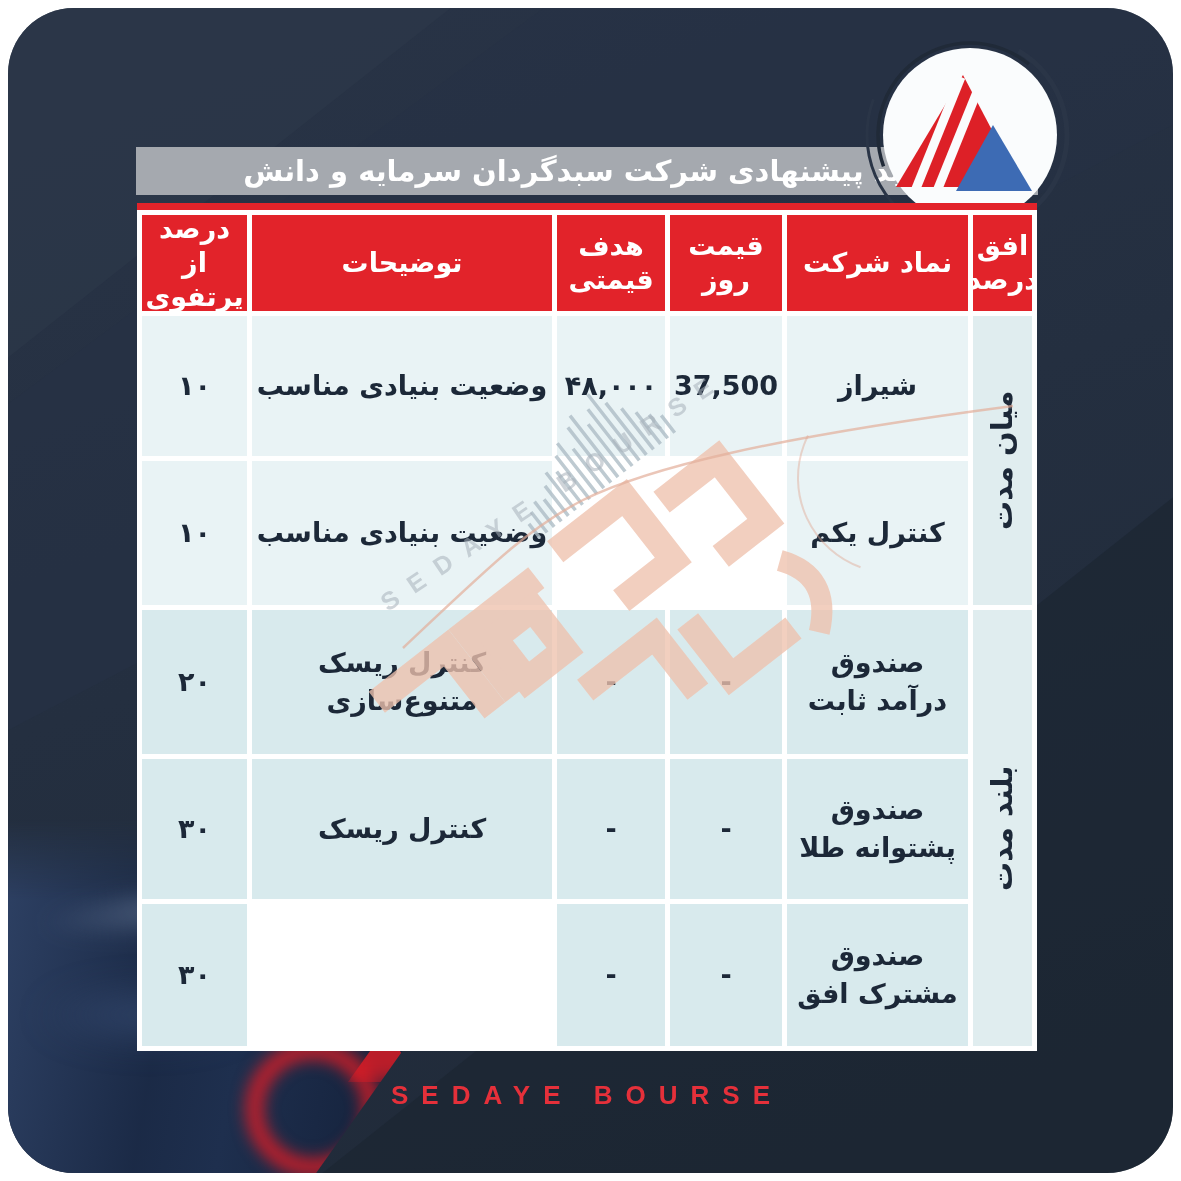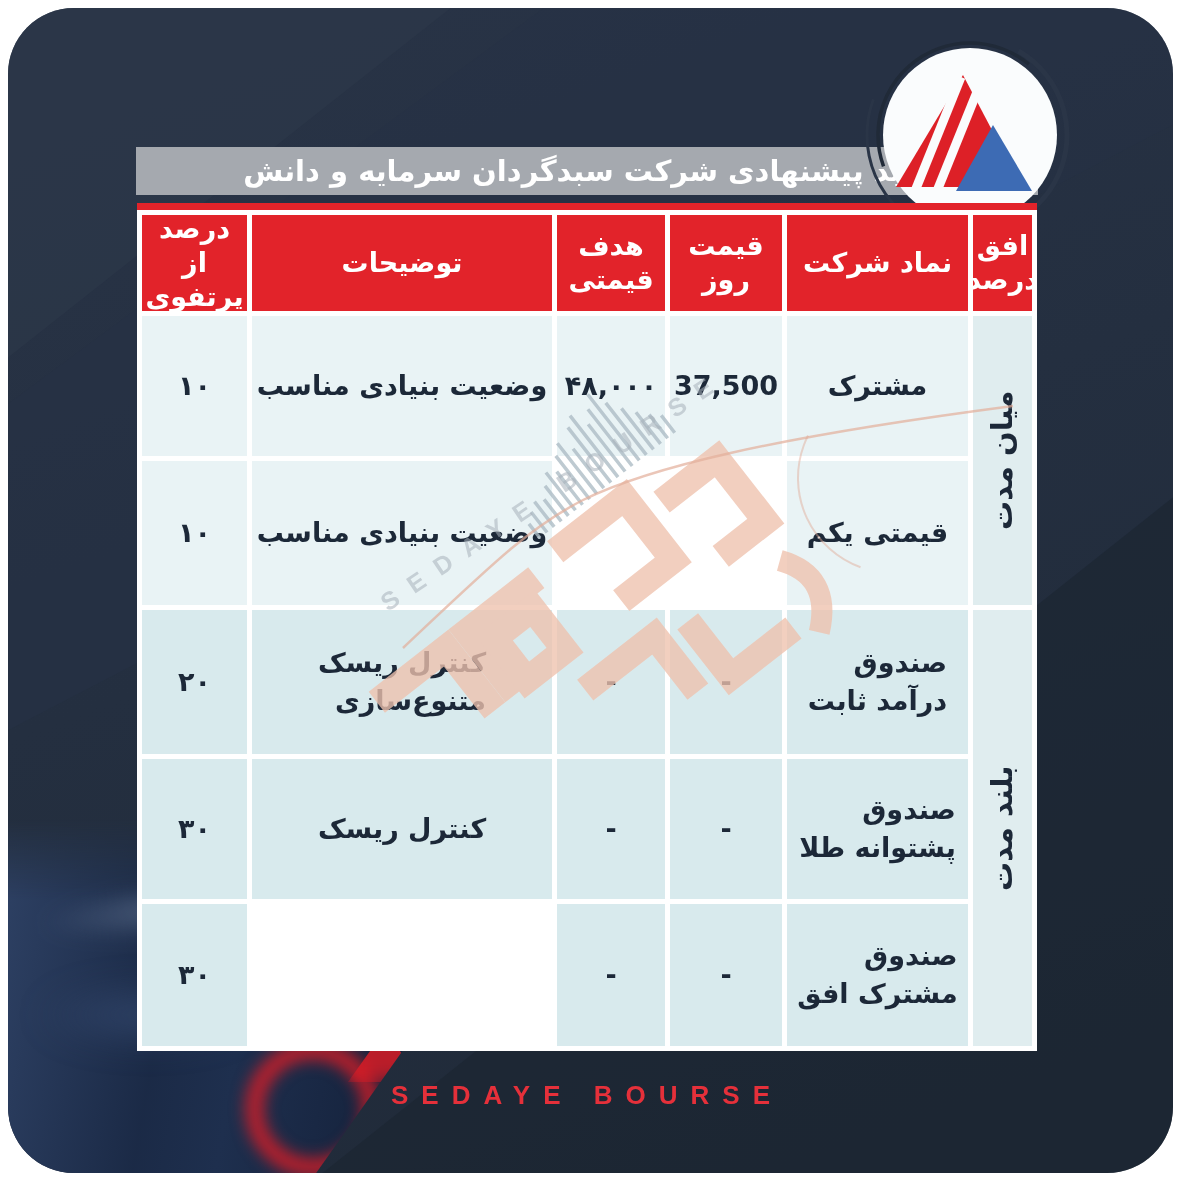--- a/index.html
+++ b/index.html
@@ -41,21 +41,21 @@
 
   
   .tbl{position:absolute;left:129px;top:195px;width:900px;z-index:5;}
   .red-top{height:7px;background:#E2232A;}
   .grid{display:grid;direction:rtl;background:#FFFFFF;padding:5px;gap:5px;
         grid-template-columns:59px 181px 112px 108px 300px 1fr;
         grid-template-rows:96px 140px 144px 144px 140px 142px;}
   .th{background:#E2232A;color:#fff;font-weight:bold;font-size:27px;line-height:1.25;
         display:flex;align-items:center;justify-content:center;text-align:center;white-space:pre-line;}
   .cell{color:#1C2838;font-weight:bold;font-size:27px;line-height:1.4;white-space:pre-line;
-        display:flex;align-items:center;justify-content:center;text-align:right;}
+        display:flex;align-items:center;justify-content:center;text-align:center;}
   .row-a{background:#E9F3F5;}
   .row-b{background:#D8EAED;}
   .hz{background:#E0EDEF;}
   .vtext{transform:rotate(-90deg);white-space:nowrap;font-weight:bold;font-size:29px;color:#1C2838;}
   .c1{grid-column:1}.c2{grid-column:2}.c3{grid-column:3}.c4{grid-column:4}.c5{grid-column:5}.c6{grid-column:6}
   .r1{grid-row:1}.r2{grid-row:2}.r3{grid-row:3}.r4{grid-row:4}.r5{grid-row:5}.r6{grid-row:6}
   .span-mid{grid-column:1;grid-row:2/4;}
   .span-long{grid-column:1;grid-row:4/7;}
 
   
@@ -116,27 +116,27 @@
         <div class="th c6 r1">درصد از
 پرتفوی</div>
 
         <div class="cell hz span-mid">
           <span class="vtext">میان مدت</span>
         </div>
         <div class="cell hz span-long">
           <span class="vtext">بلند مدت</span>
         </div>
 
-        <div class="cell row-a c2 r2">مشترک</div>
+        <div class="cell row-a c2 r2">شیراز</div>
         <div class="cell row-a c3 r2">37,500</div>
         <div class="cell row-a c4 r2">۴۸,۰۰۰</div>
         <div class="cell row-a c5 r2">وضعیت بنیادی مناسب</div>
         <div class="cell row-a c6 r2">۱۰</div>
 
-        <div class="cell row-a c2 r3">قیمتی یکم</div>
+        <div class="cell row-a c2 r3">کنترل یکم</div>
         <div class="cell row-a c5 r3">وضعیت بنیادی مناسب</div>
         <div class="cell row-a c6 r3">۱۰</div>
 
         <div class="cell row-b c2 r4">صندوق
 درآمد ثابت</div>
         <div class="cell row-b c3 r4">-</div>
         <div class="cell row-b c4 r4">-</div>
         <div class="cell row-b c5 r4">کنترل ریسک
 متنوع‌سازی</div>
         <div class="cell row-b c6 r4">۲۰</div>

